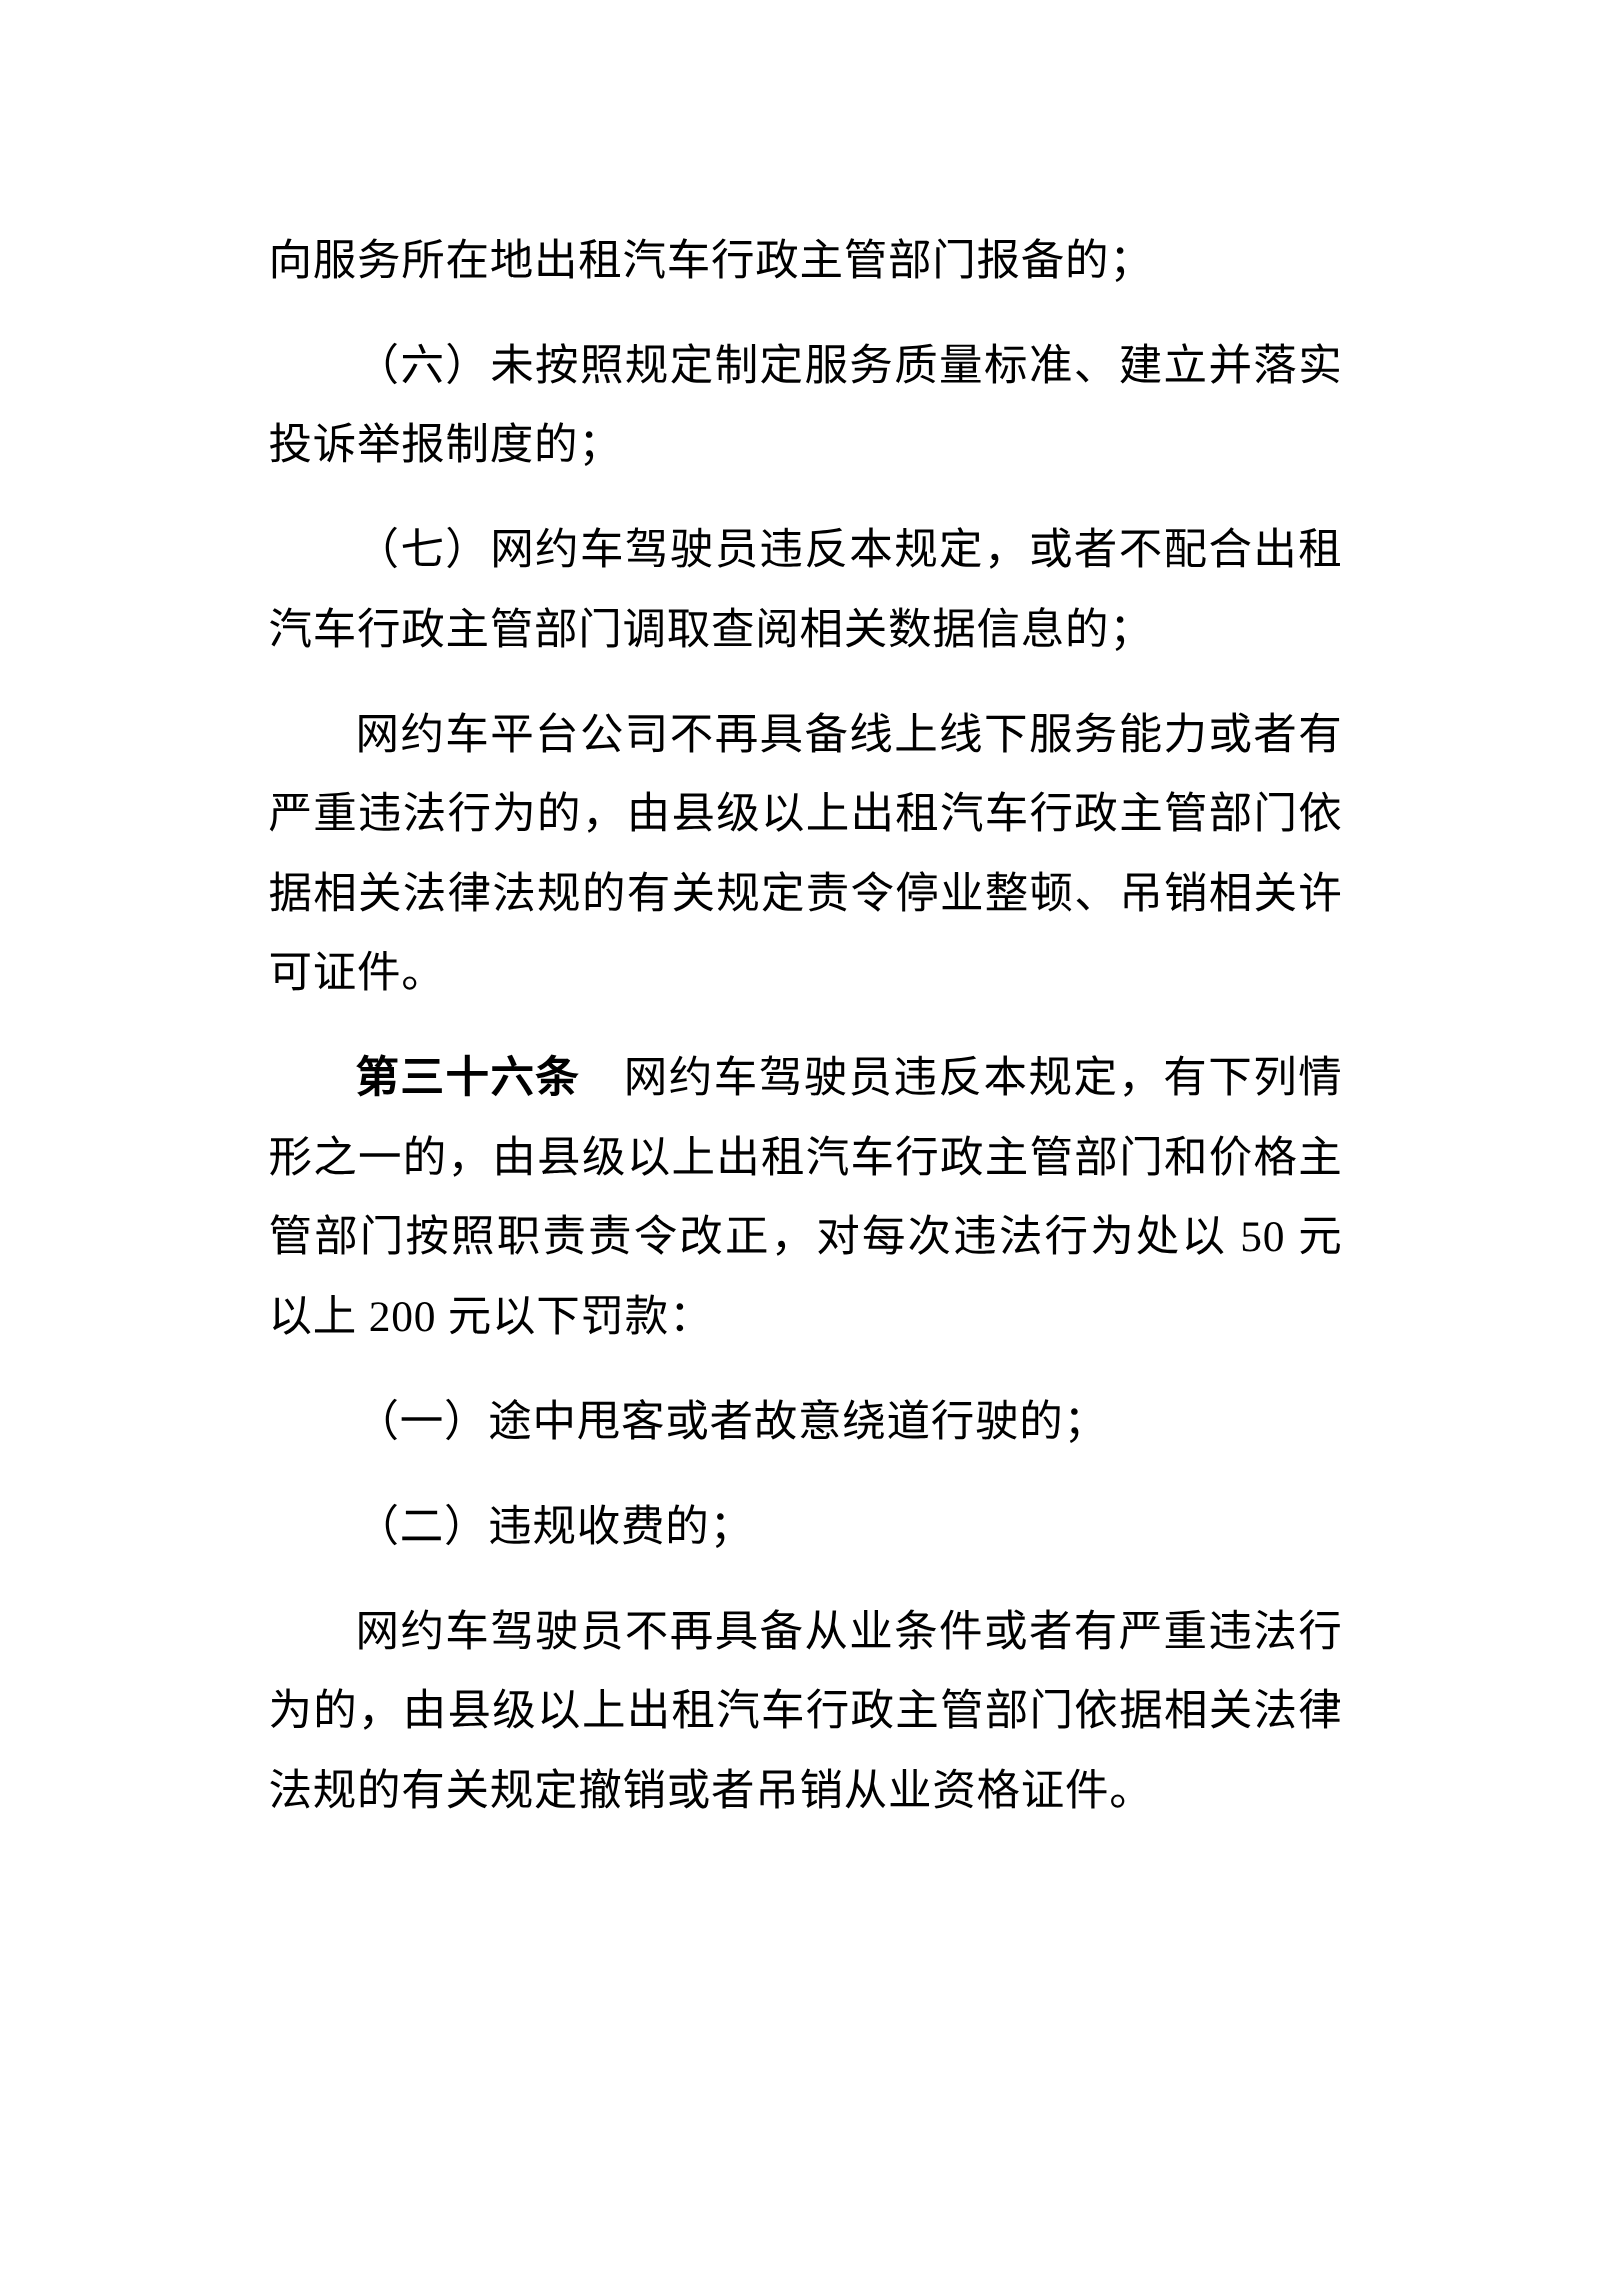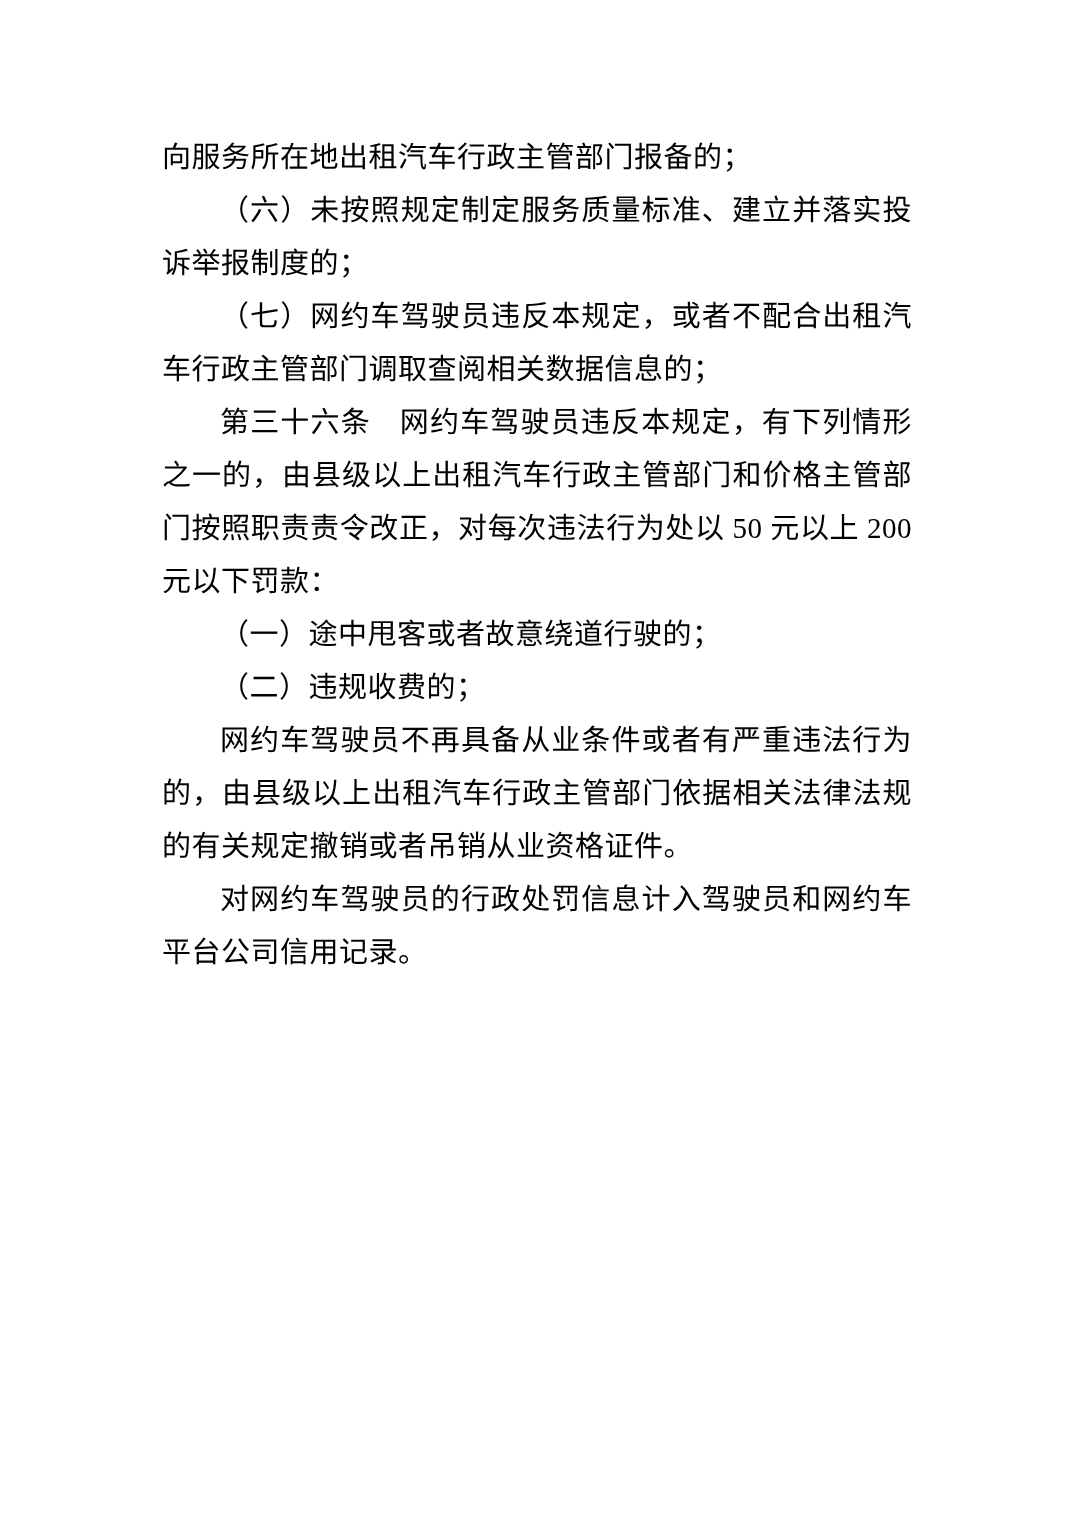--- a/index.html
+++ b/index.html
@@ -14,41 +14,41 @@
     box-sizing: border-box;
     background: #ffffff;
     color: #000000;
     padding: 131px 162px 0 162px;
     overflow: hidden;
     font-family: "Liberation Serif", serif;
     font-size: 29px;
     line-height: 53px;
   }
   .doc-body p {
-    margin: 0;
+    margin: 17px;
     padding: 0;
     text-align: justify;
     letter-spacing: 0.5px;
   }
   .doc-body p.indent {
     text-indent: 2em;
   }
   .article-head {
-    font-weight: normal;
+    font-weight: bold;
     font-family: "Liberation Sans", sans-serif;
     margin-right: 1em;
   }
 </style>
 </head>
 <body>
 
 <div class="page">
   <div class="doc-body">
       <p class="no-indent"><span>向服务所在地出租汽车行政主管部门报备的；</span></p>
       <p class="indent"><span>（六）未按照规定制定服务质量标准、建立并落实投诉举报制度的；</span></p>
       <p class="indent"><span>（七）网约车驾驶员违反本规定，或者不配合出租汽车行政主管部门调取查阅相关数据信息的；</span></p>
+      <p class="indent"><span>网约车平台公司不再具备线上线下服务能力或者有严重违法行为的，由县级以上出租汽车行政主管部门依据相关法律法规的有关规定责令停业整顿、吊销相关许可证件。</span></p>
       <p class="indent"><span class="article-head">第三十六条</span><span>网约车驾驶员违反本规定，有下列情形之一的，由县级以上出租汽车行政主管部门和价格主管部门按照职责责令改正，对每次违法行为处以 50 元以上 200 元以下罚款：</span></p>
       <p class="indent"><span>（一）途中甩客或者故意绕道行驶的；</span></p>
       <p class="indent"><span>（二）违规收费的；</span></p>
       <p class="indent"><span>网约车驾驶员不再具备从业条件或者有严重违法行为的，由县级以上出租汽车行政主管部门依据相关法律法规的有关规定撤销或者吊销从业资格证件。</span></p>
-      <p class="indent"><span>对网约车驾驶员的行政处罚信息计入驾驶员和网约车平台公司信用记录。</span></p>
     </div>
 </div>
 
 </body></html>

